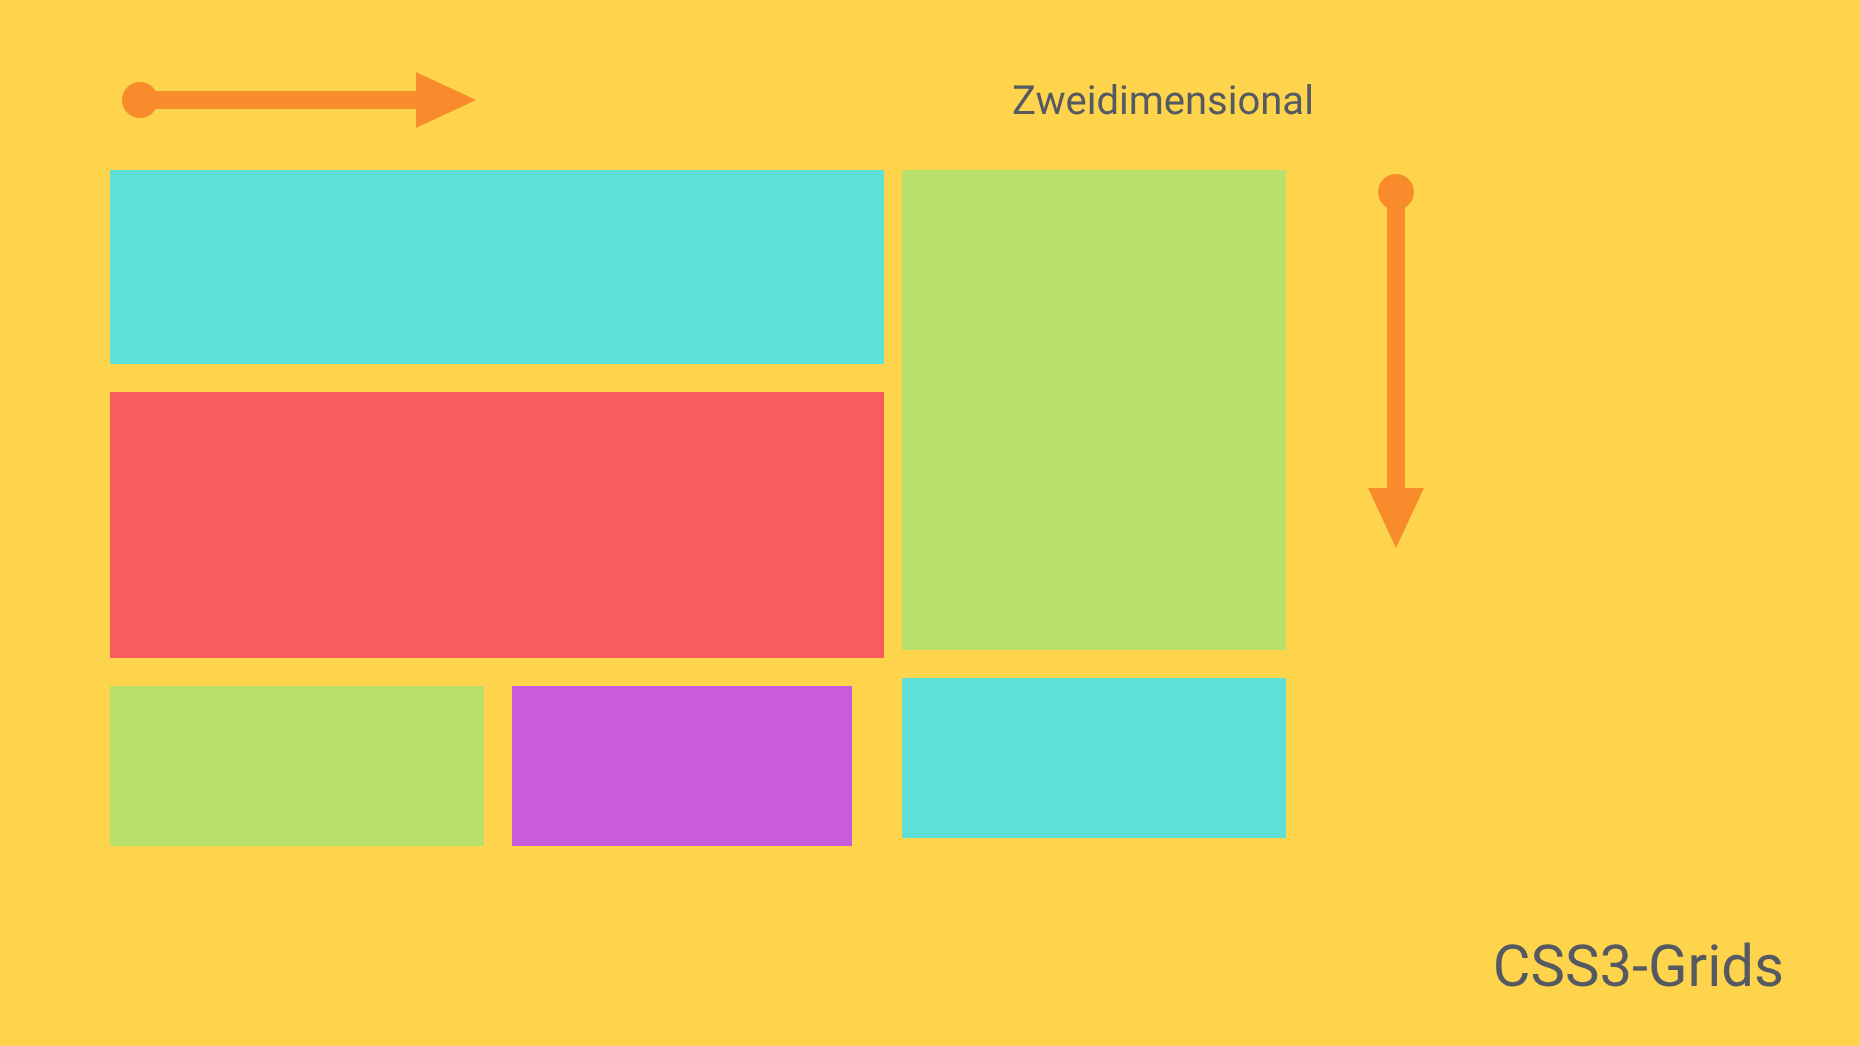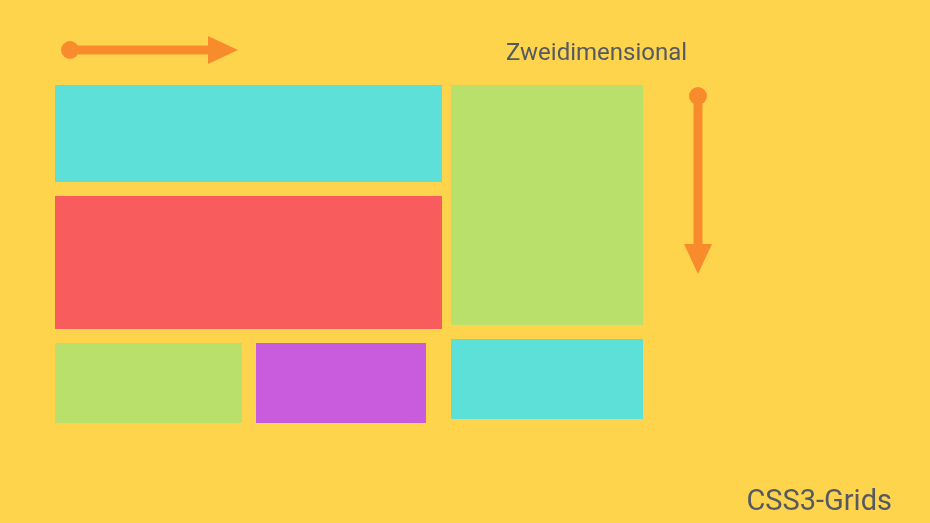--- a/index.html
+++ b/index.html
@@ -18,21 +18,21 @@
     }
     .v-arrow {
       position: absolute;
       top: 86px;
       left: 684px;
     }
     .subtitle {
       position: absolute;
       top: 38px;
       left: 506px;
-      font-size: 24px;
+      font-size: 20px;
       color: #555a62;
       font-weight: 400;
     }
     .grid-wrap {
       position: absolute;
       top: 85px;
       left: 55px;
       width: 588px;
       display: grid;
       grid-template-columns: repeat(3, 1fr);
@@ -53,21 +53,21 @@
       background: #b8e06a;
     }
     .cell-a { grid-column: 1 / span 2; grid-row: 1; }
     .cell-b { grid-column: 1 / span 2; grid-row: 2 / span 2; }
     .cell-c { grid-column: 1; grid-row: 4; }
     .cell-d { grid-column: 2; grid-row: 4; width: 170px; }
     .cell-e { position: absolute; top: 339px; left: 451px; width: 192px; height: 80px; }
     .footer {
       position: absolute;
       right: 38px;
-      bottom: 6px;
+      bottom: 22px;
       font-size: 29px;
       color: #555a62;
       font-weight: 400;
       margin-left: 35px;
     }
   </style>
 </head>
 <body>
 
 <div class="h-arrow">

